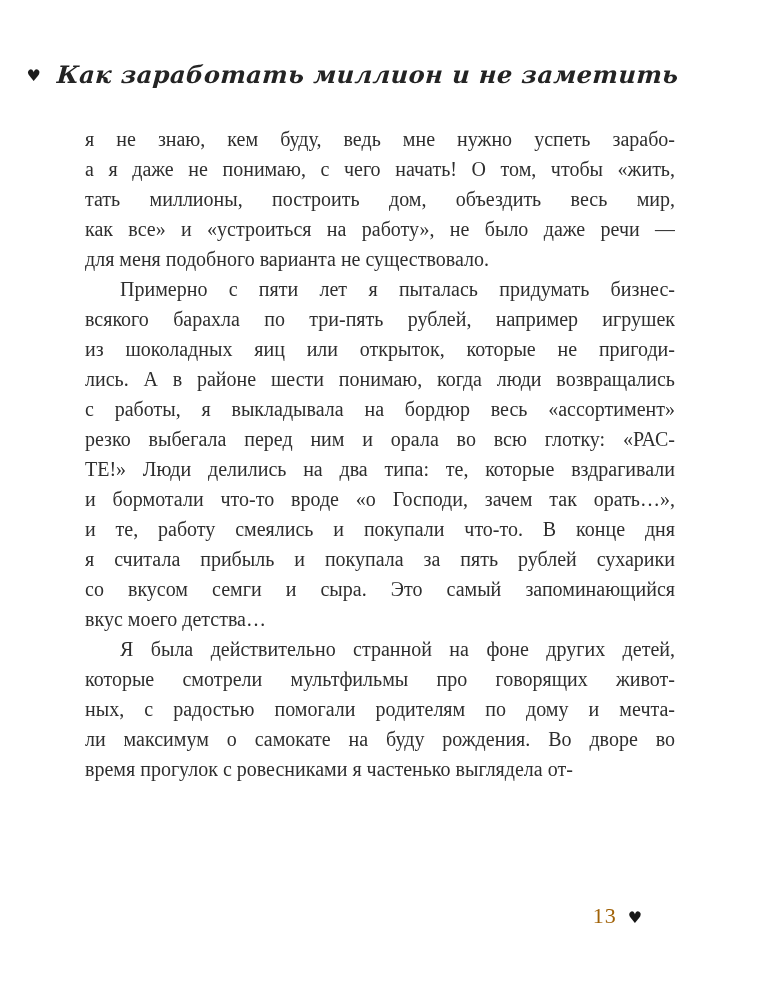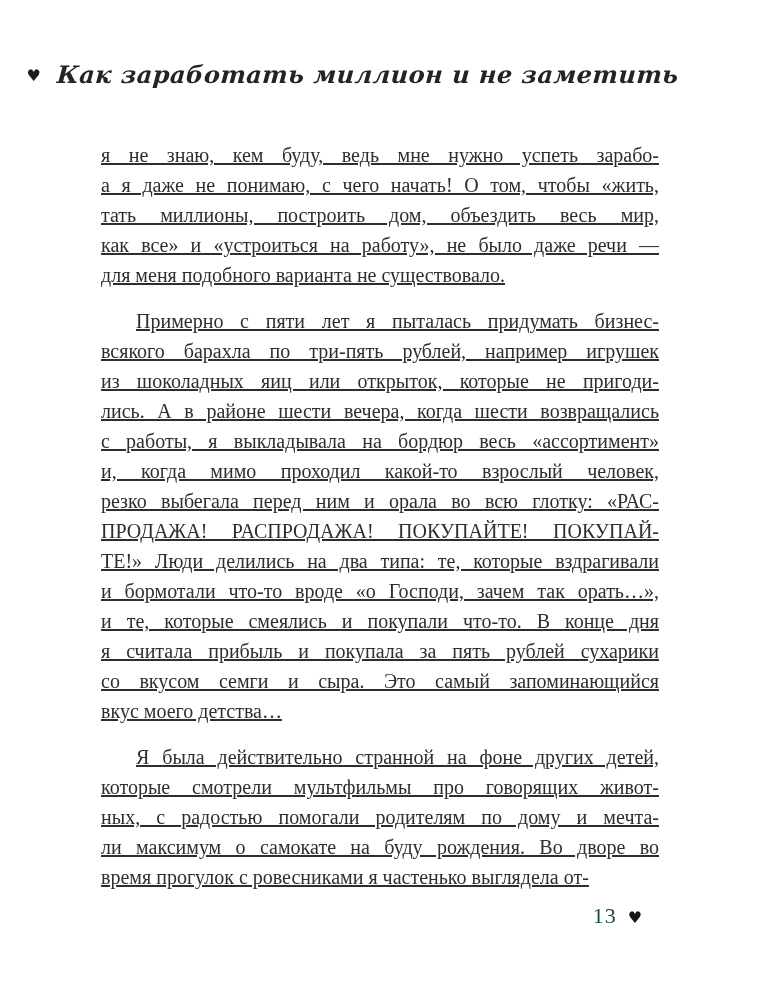--- a/index.html
+++ b/index.html
@@ -44,21 +44,21 @@
     white-space: nowrap;
     transform: skewX(-4deg);
   }
   .body-text {
     position: absolute;
     left: 85px;
     top: 124px;
     width: 590px;
     font-size: 20px;
   }
-  .paragraph { margin: 16px; text-decoration: underline; }
+  .paragraph { margin: 0; }
   .line {
     height: 30px;
     line-height: 30px;
     text-align: justify;
     text-align-last: justify;
     overflow: hidden;
     white-space: nowrap;
   }
   .line.last {
     text-align-last: left;
@@ -70,21 +70,21 @@
   .footer {
     position: absolute;
     top: 903px;
     right: 118px;
     display: flex;
     align-items: center;
     gap: 11px;
   }
   .footer-number {
     font-size: 22px;
-    color: #14532d;
+    color: #a16207;
     letter-spacing: 1px;
   }
   .footer-heart {
     font-family: "DejaVu Sans", sans-serif;
     font-size: 16px;
     color: #161616;
     transform: translateY(1px);
   }
 </style>
 </head>
@@ -102,28 +102,26 @@
         <div class="line first">я не знаю, кем буду, ведь мне нужно успеть зарабо-</div>
         <div class="line">а я даже не понимаю, с чего начать! О том, чтобы «жить,</div>
         <div class="line">тать миллионы, построить дом, объездить весь мир,</div>
         <div class="line">как все» и «устроиться на работу», не было даже речи —</div>
         <div class="line last">для меня подобного варианта не существовало.</div>
       </div>
       <div class="paragraph indent">
         <div class="line first">Примерно с пяти лет я пыталась придумать бизнес-</div>
         <div class="line">всякого барахла по три-пять рублей, например игрушек</div>
         <div class="line">из шоколадных яиц или открыток, которые не пригоди-</div>
-        <div class="line">лись. А в районе шести вечера, когда шести возвращались</div>
+        <div class="line">лись. А в районе шести понимаю, когда люди возвращались</div>
         <div class="line">с работы, я выкладывала на бордюр весь «ассортимент»</div>
-        <div class="line">и, когда мимо проходил какой-то взрослый человек,</div>
         <div class="line">резко выбегала перед ним и орала во всю глотку: «РАС-</div>
-        <div class="line">ПРОДАЖА! РАСПРОДАЖА! ПОКУПАЙТЕ! ПОКУПАЙ-</div>
         <div class="line">ТЕ!» Люди делились на два типа: те, которые вздрагивали</div>
         <div class="line">и бормотали что-то вроде «о Господи, зачем так орать…»,</div>
-        <div class="line">и те, которые смеялись и покупали что-то. В конце дня</div>
+        <div class="line">и те, работу смеялись и покупали что-то. В конце дня</div>
         <div class="line">я считала прибыль и покупала за пять рублей сухарики</div>
         <div class="line">со вкусом семги и сыра. Это самый запоминающийся</div>
         <div class="line last">вкус моего детства…</div>
       </div>
       <div class="paragraph indent">
         <div class="line first">Я была действительно странной на фоне других детей,</div>
         <div class="line">которые смотрели мультфильмы про говорящих живот-</div>
         <div class="line">ных, с радостью помогали родителям по дому и мечта-</div>
         <div class="line">ли максимум о самокате на буду рождения. Во дворе во</div>
         <div class="line last">время прогулок с ровесниками я частенько выглядела от-</div>

